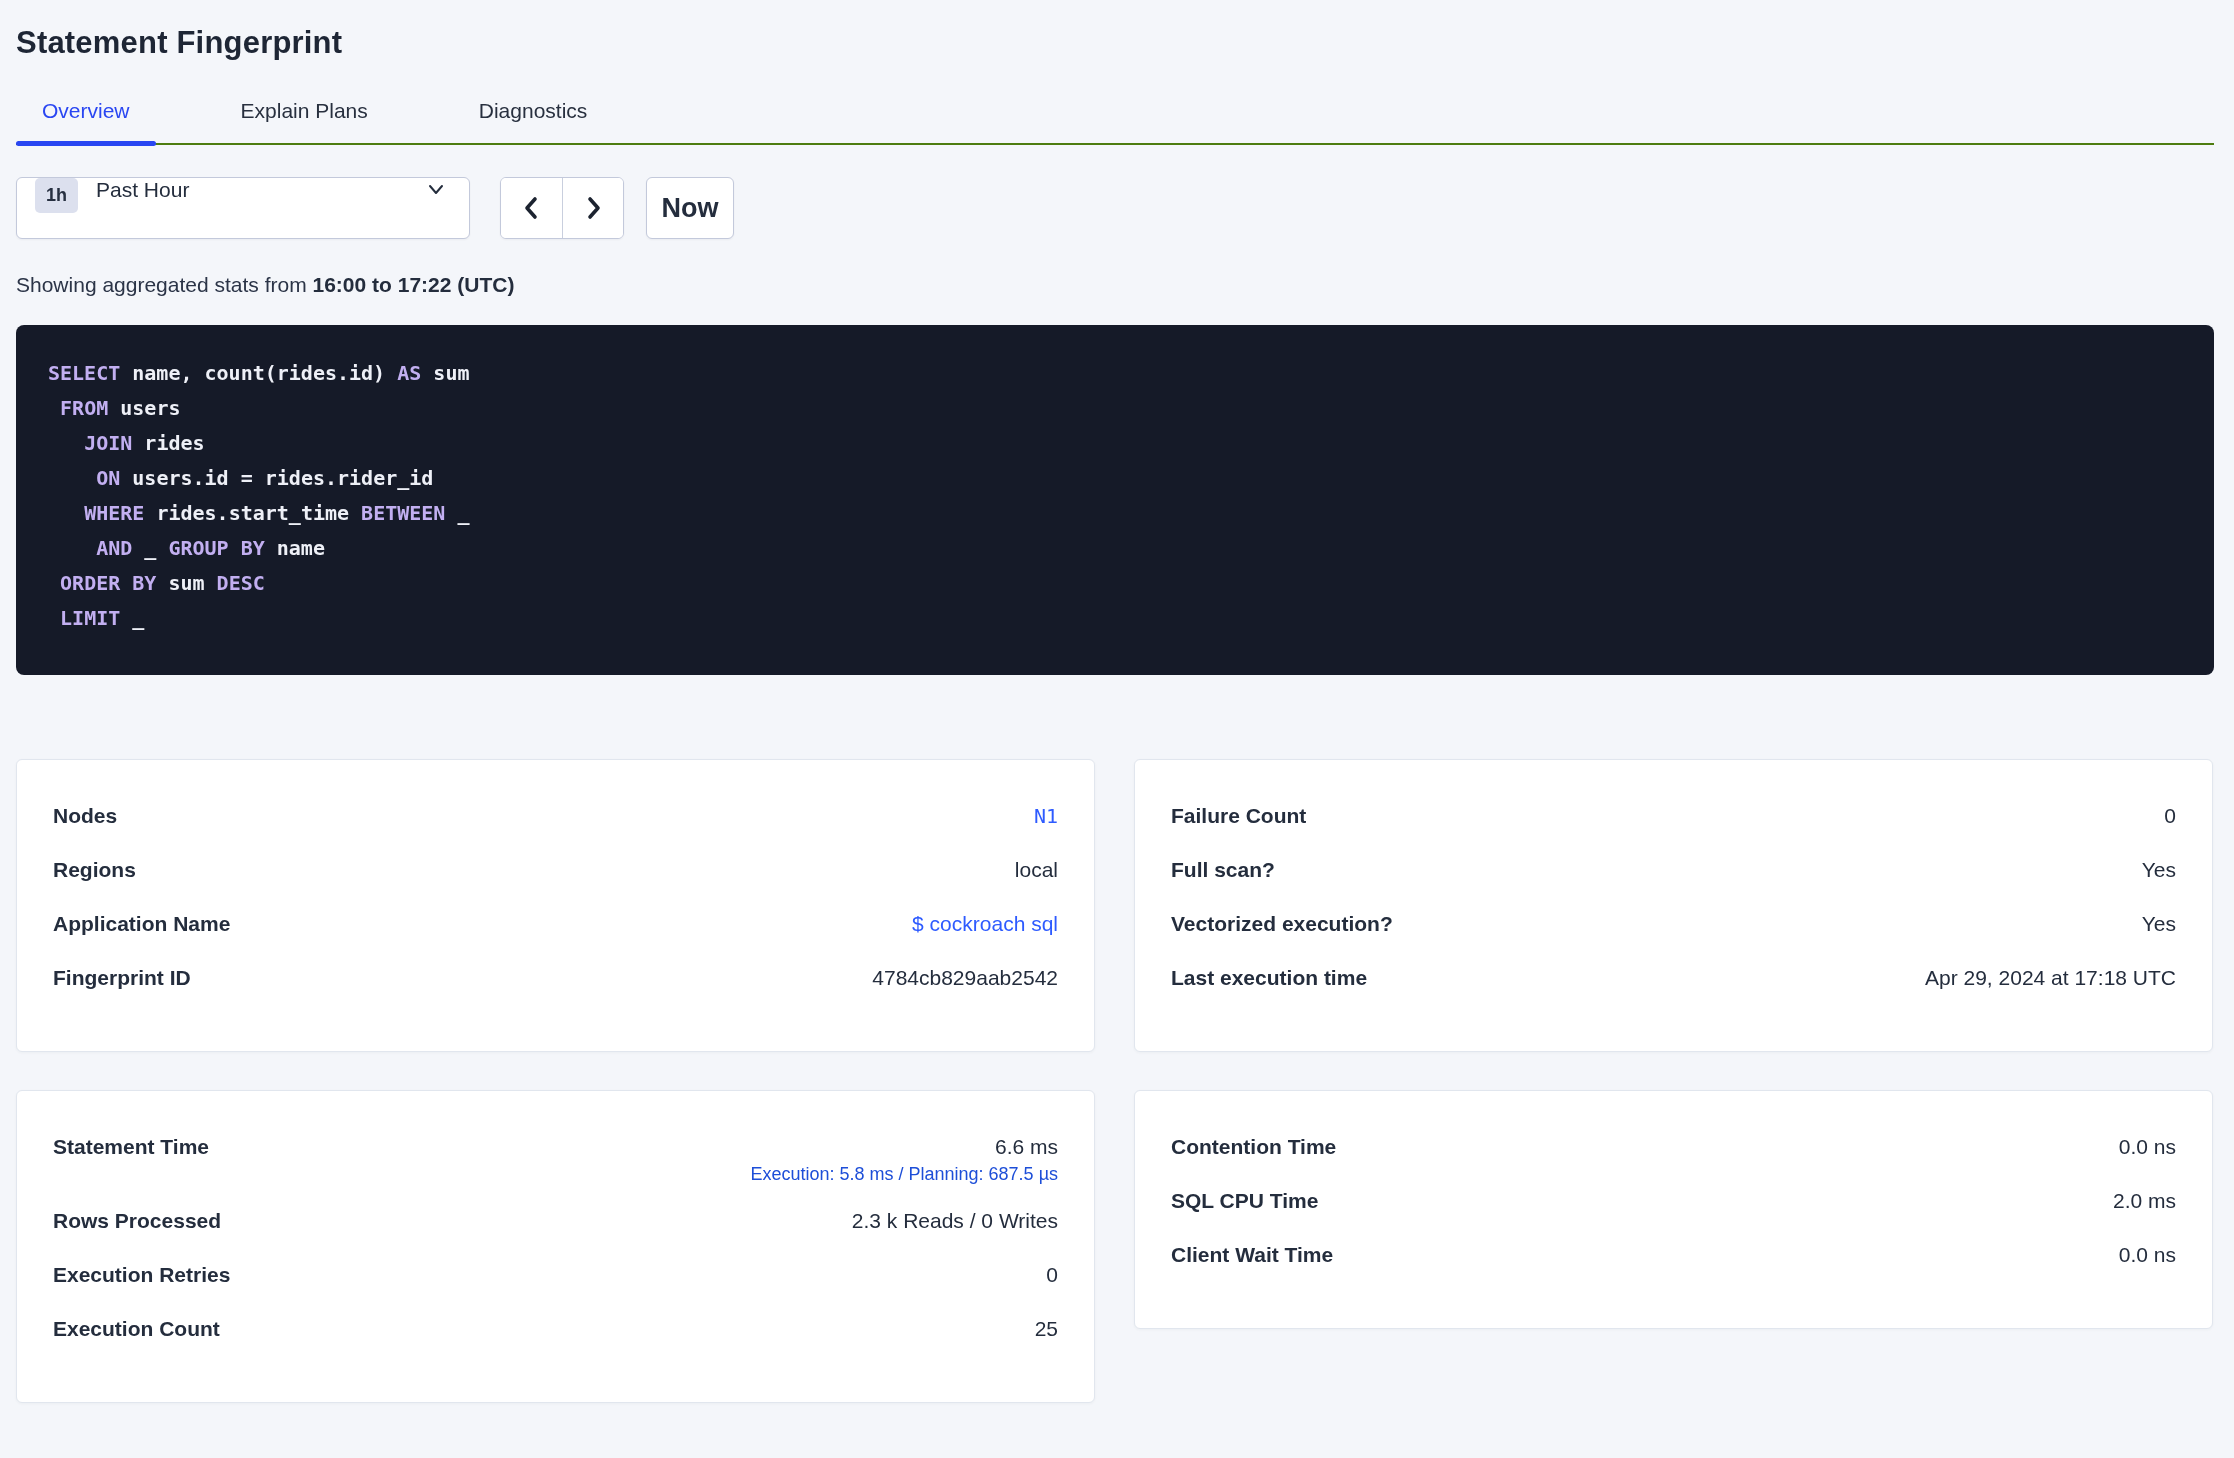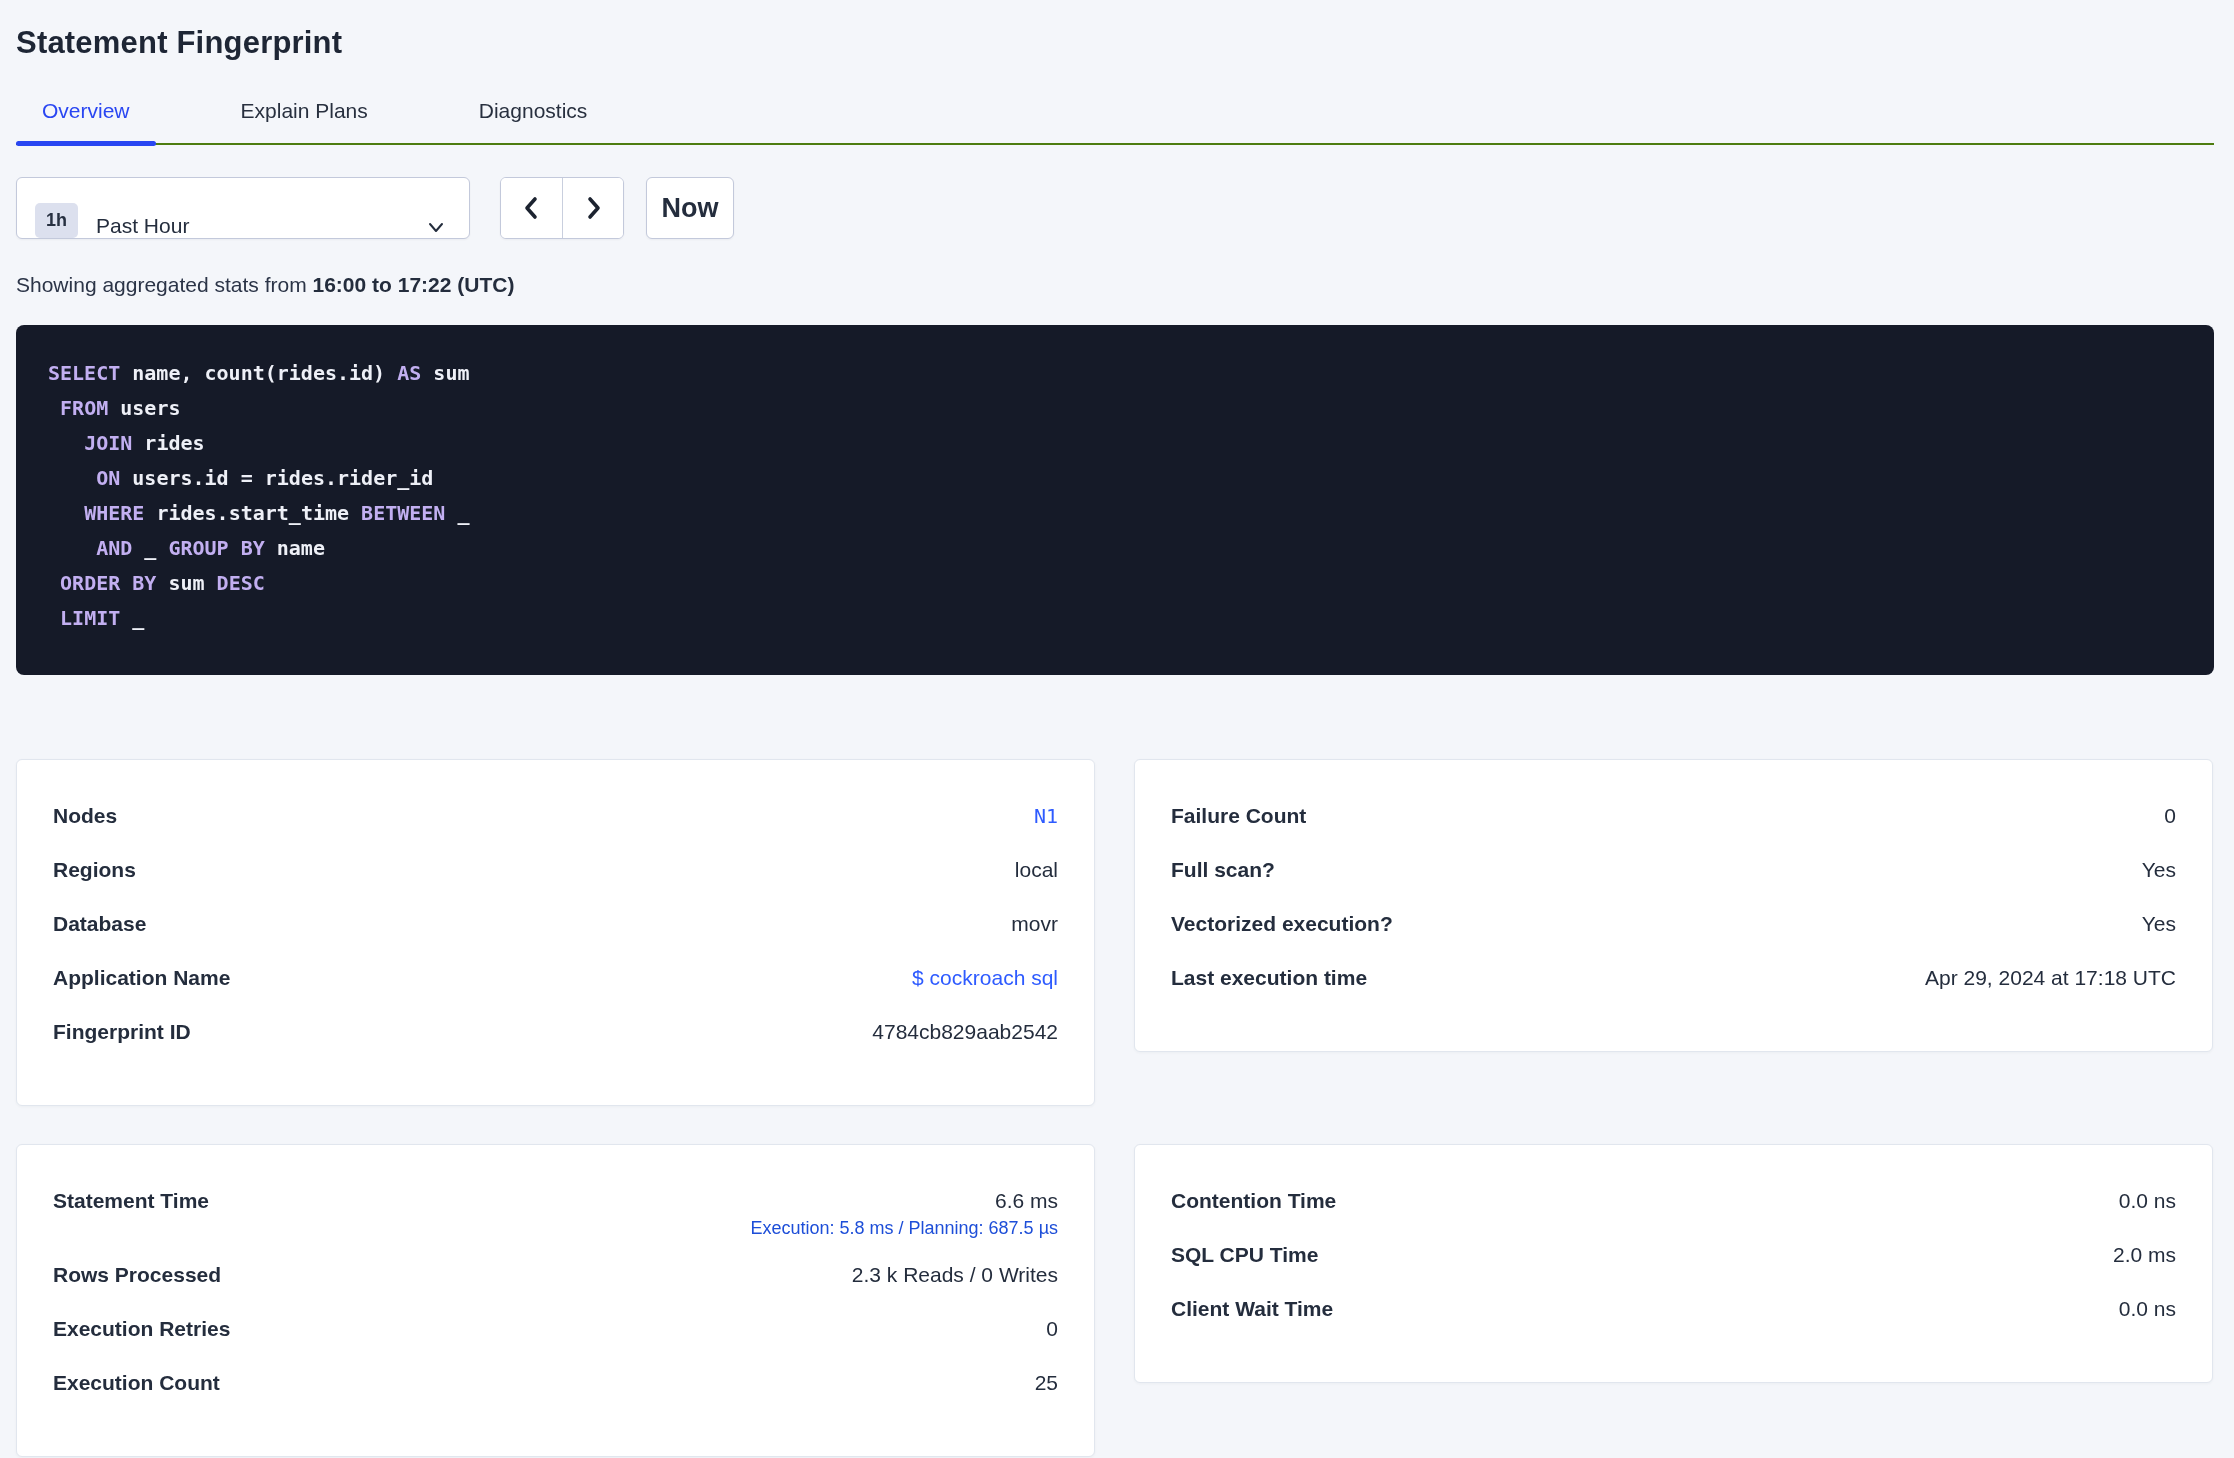--- a/index.html
+++ b/index.html
@@ -30,21 +30,21 @@
   .tab.active::after {
     content: ""; position: absolute; left: 0; right: 0; bottom: -2px;
     height: 5px; background: #2946f2; border-radius: 3px;
   }
 
   
   .controls { display: flex; align-items: center; margin-top: 32px; }
   .dropdown {
     width: 454px; height: 62px; background: #fff;
     border: 1px solid #c3c9db; border-radius: 6px;
-    display: flex; align-items: flex-end; padding: 0 22px 0 18px;
+    display: flex; align-items: flex-start; padding: 0 22px 0 18px;
     cursor: pointer; box-shadow: 0 1px 2px rgba(34,42,62,.05);
   }
   .badge {
     background: #dce0ee; border-radius: 5px; padding: 7px 11px;
     font-size: 18px; font-weight: 700; color: #273041;
   }
   .dd-label { margin-left: 18px; font-size: 21px; color: #242d3d; }
   .dd-chevron { margin-left: auto; }
   .btn-group {
     display: flex; margin-left: 30px; height: 62px;
@@ -141,24 +141,20 @@
     <div class="card">
         <div class="card-row">
           <span class="row-label">Nodes</span>
           <div class="row-right"><a class="row-value mono">N1</a></div>
         </div>
         <div class="card-row">
           <span class="row-label">Regions</span>
           <div class="row-right"><span class="row-value">local</span></div>
         </div>
         <div class="card-row">
-          <span class="row-label">Database</span>
-          <div class="row-right"><span class="row-value">movr</span></div>
-        </div>
-        <div class="card-row">
           <span class="row-label">Application Name</span>
           <div class="row-right"><a class="row-value">$ cockroach sql</a></div>
         </div>
         <div class="card-row">
           <span class="row-label">Fingerprint ID</span>
           <div class="row-right"><span class="row-value">4784cb829aab2542</span></div>
         </div>
       </div>
     <div class="card">
         <div class="card-row">

